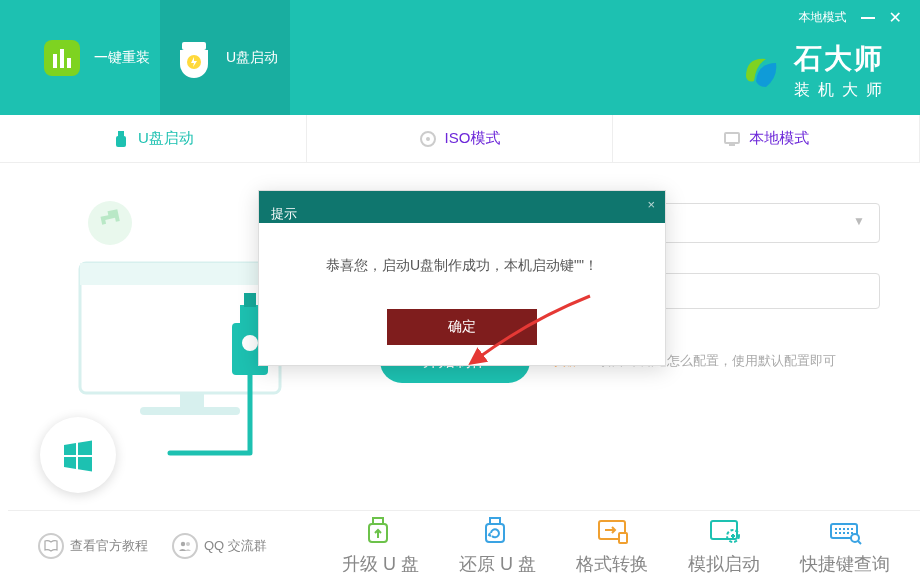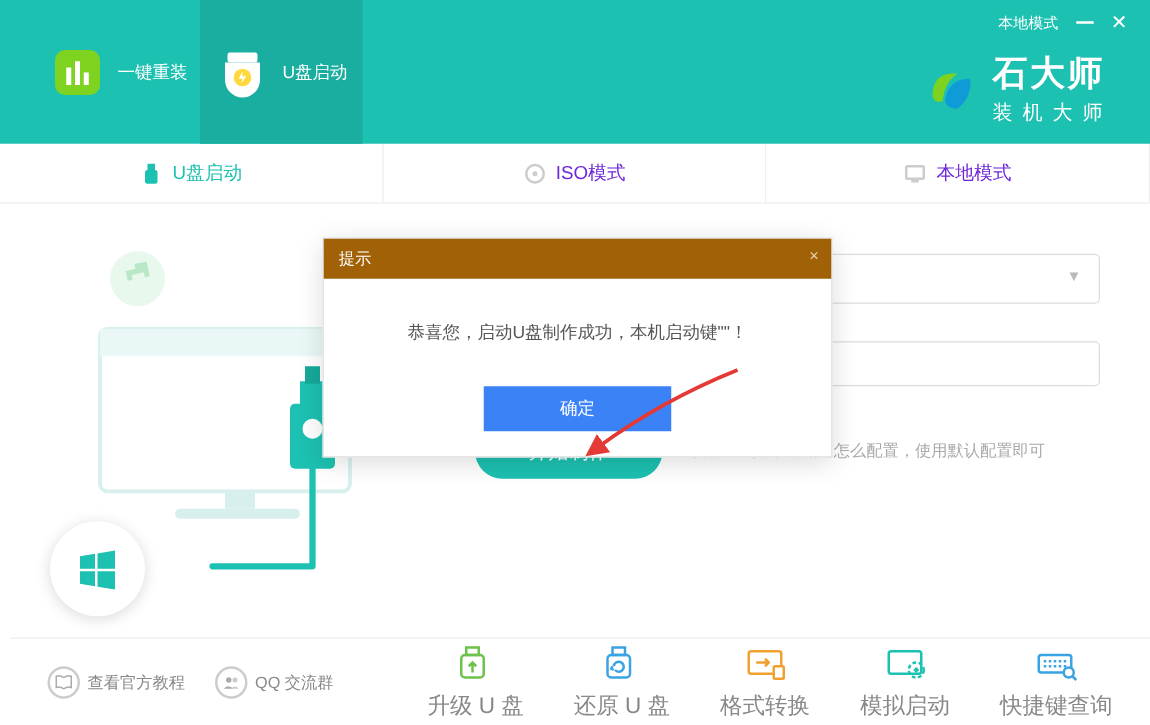--- a/index.html
+++ b/index.html
@@ -42,25 +42,25 @@
   
   .footer { position: absolute; bottom: 0; left: 8px; right: 0; height: 70px; border-top: 1px solid #eee; display: flex; align-items: center; padding: 0 30px; }
   .foot-left { display: flex; gap: 24px; }
   .foot-link { display: flex; align-items: center; gap: 6px; color: #888; font-size: 13px; cursor: pointer; }
   .foot-link .circ { width: 26px; height: 26px; border: 2px solid #ccc; border-radius: 50%; display: flex; align-items: center; justify-content: center; font-size: 12px; }
   .foot-tools { display: flex; gap: 40px; margin-left: auto; }
   .tool { display: flex; flex-direction: column; align-items: center; gap: 6px; font-size: 18px; color: #888; cursor: pointer; }
 
   
   .modal { position: absolute; left: 258px; top: 190px; width: 408px; background: #fff; border: 1px solid #ddd; box-shadow: 0 4px 20px rgba(0,0,0,.15); z-index: 10; }
-  .modal-head { background: #a16207; color: #fff; height: 32px; display: flex; align-items: center; padding: 0 12px; font-size: 13px; position: relative; }
+  .modal-head { background: #0f766e; color: #fff; height: 32px; display: flex; align-items: flex-end; padding: 0 12px; font-size: 13px; position: relative; }
   .modal-close { position: absolute; right: 10px; top: 6px; cursor: pointer; opacity: .7; }
   .modal-body { padding: 34px 20px; text-align: center; font-size: 14px; color: #555; }
   .modal-foot { display: flex; justify-content: center; padding-bottom: 20px; }
-  .modal-btn { width: 150px; height: 36px; background: #3b82f6; color: #fff; display: flex; align-items: center; justify-content: center; font-size: 14px; cursor: pointer; }
+  .modal-btn { width: 150px; height: 36px; background: #7f1d1d; color: #fff; display: flex; align-items: center; justify-content: center; font-size: 14px; cursor: pointer; }
 
   
   .arrow { position: absolute; left: 460px; top: 290px; z-index: 11; pointer-events: none; }
 
   svg { display: block; }
 </style>
 </head>
 <body>
 
 <div class="header">

